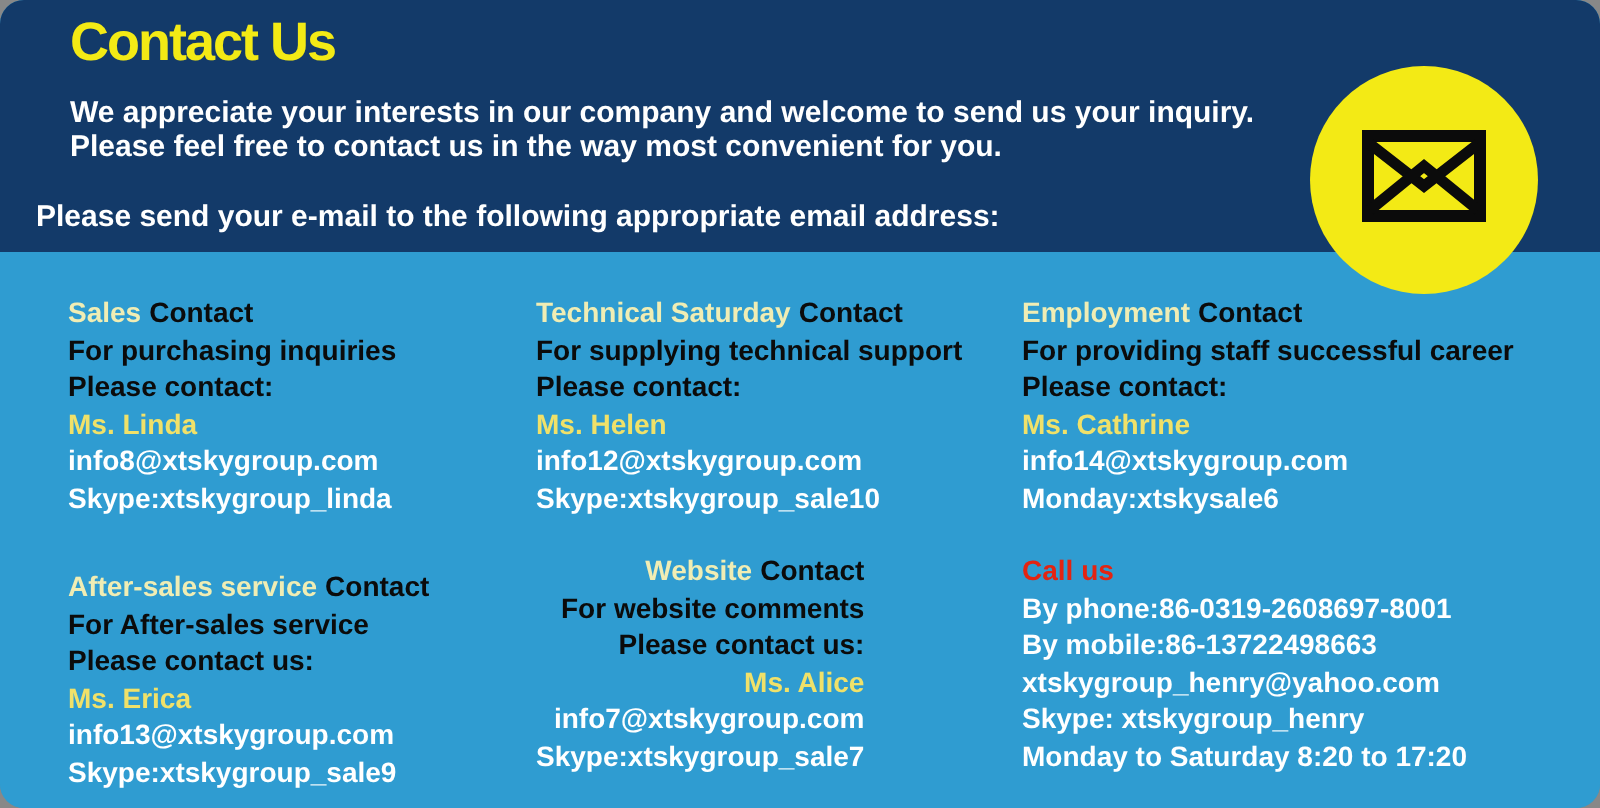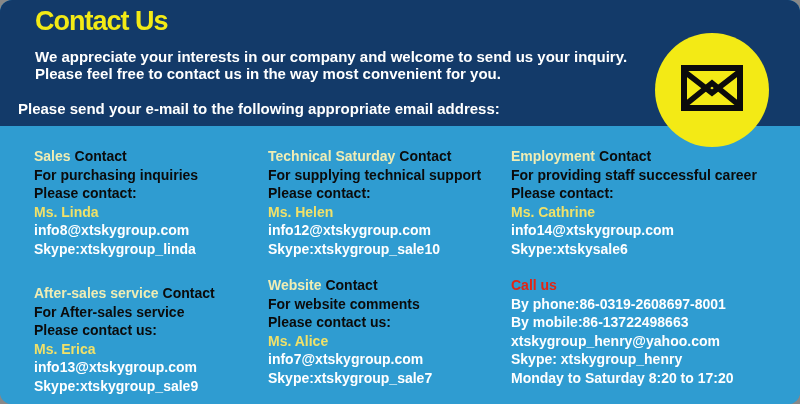--- a/index.html
+++ b/index.html
@@ -61,21 +61,21 @@
   .card .dept{color:var(--pale);margin-right:4px;}
   .card .suffix{color:var(--ink);}
   .card .black{color:var(--ink);}
   .card .person{color:var(--name);}
   .card .white{color:var(--white);}
   .card .callus{color:var(--red);}
   .pos-r1c1{left:34px;top:147px;}
   .pos-r1c2{left:268px;top:147px;}
   .pos-r1c3{left:511px;top:147px;}
   .pos-r2c1{left:34px;top:284px;}
-  .pos-r2c2{left:268px;top:276px;}
+  .pos-r2c2{left:268px;top:276px;text-align:right;}
   .pos-r2c3{left:511px;top:276px;}
 </style>
 </head>
 <body>
 
 <div class="stage">
 
   <div class="header">
     <h1 class="page-title">Contact Us</h1>
     <div class="intro">
@@ -114,21 +114,21 @@
     <div class="white">info12@xtskygroup.com</div>
     <div class="white">Skype:xtskygroup_sale10</div>
   </div>
 
   <div class="card pos-r1c3">
     <div><span class="dept">Employment</span><span class="suffix">Contact</span></div>
     <div class="black">For providing staff successful career</div>
     <div class="black">Please contact:</div>
     <div class="person">Ms. Cathrine</div>
     <div class="white">info14@xtskygroup.com</div>
-    <div class="white">Skype:xtskysale6</div>
+    <div class="white">Monday:xtskysale6</div>
   </div>
 
   <div class="card pos-r2c1">
     <div><span class="dept">After-sales service</span><span class="suffix">Contact</span></div>
     <div class="black">For After-sales service</div>
     <div class="black">Please contact us:</div>
     <div class="person">Ms. Erica</div>
     <div class="white">info13@xtskygroup.com</div>
     <div class="white">Skype:xtskygroup_sale9</div>
   </div>

